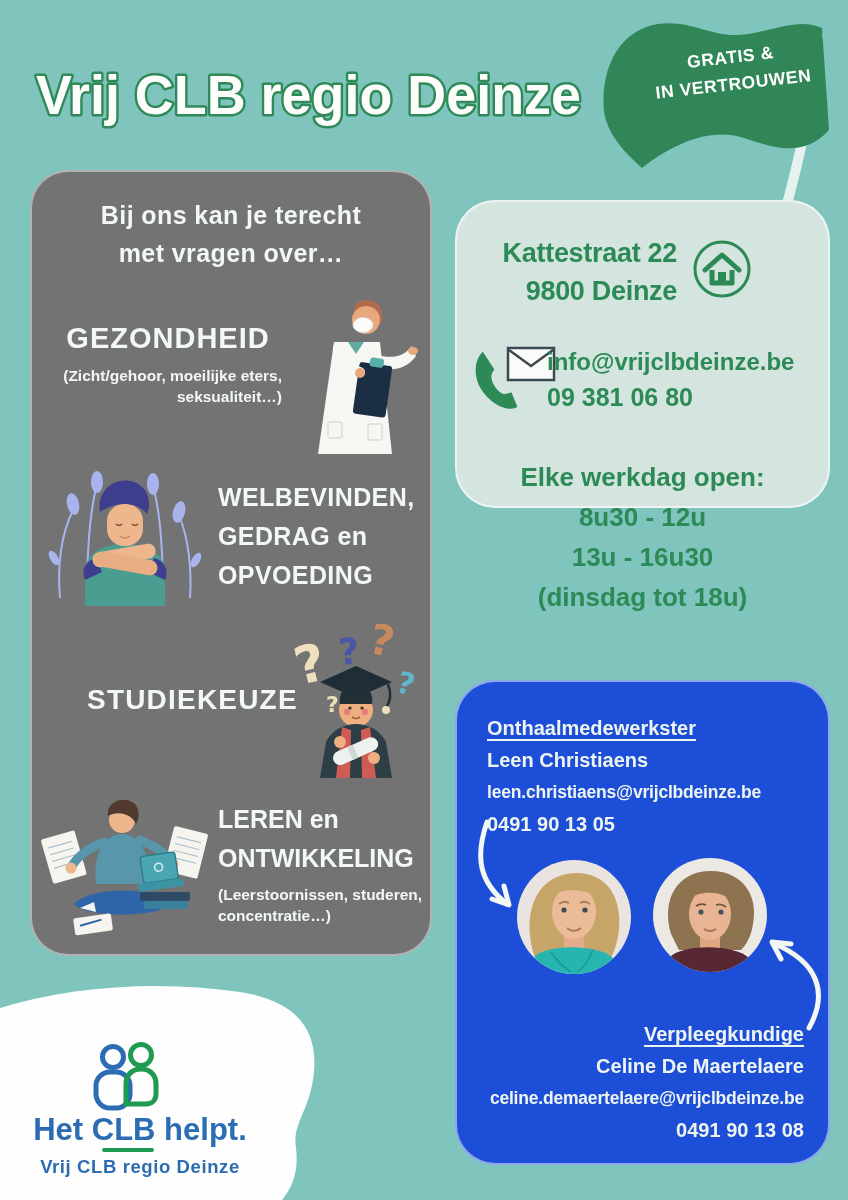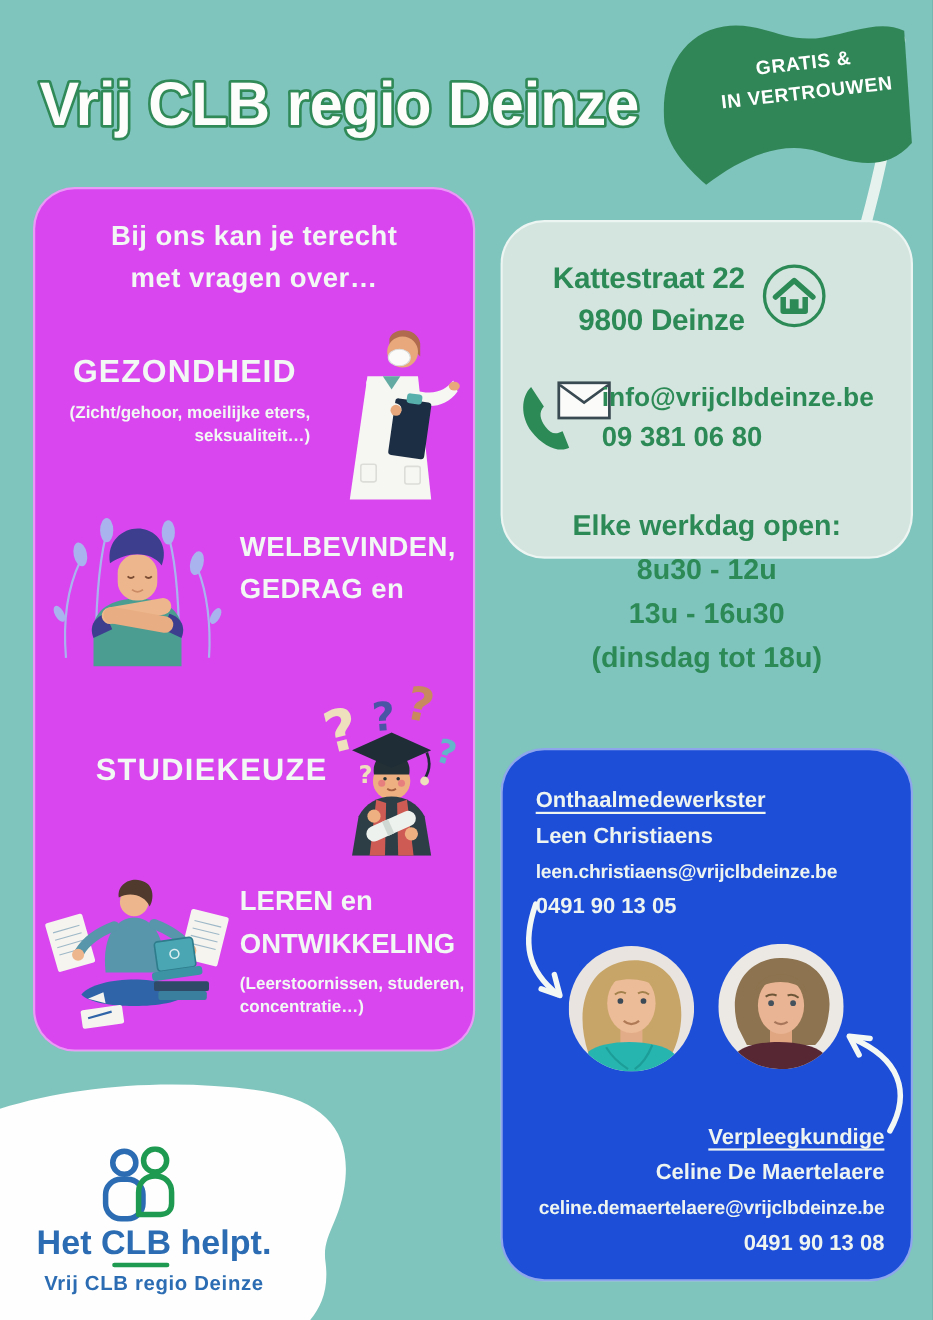--- a/index.html
+++ b/index.html
@@ -14,21 +14,21 @@
   
   #flag-svg{left:598px;top:12px;}
   .flag-text{
     left:634px;top:44px;width:196px;transform:rotate(-6.5deg);
     text-align:center;color:#ffffff;font-weight:bold;font-size:17.5px;
     line-height:27px;letter-spacing:.6px;
   }
   
   .topics-panel{
     left:30px;top:170px;width:402px;height:786px;border-radius:38px;
-    background:#d946ef;border:2px solid rgba(255,255,255,.45);box-sizing:border-box;
+    background:#737373;border:2px solid rgba(255,255,255,.45);box-sizing:border-box;
   }
   .panel-heading{
     left:0;top:24px;width:100%;text-align:center;color:#f2f8f4;
     font-weight:bold;font-size:25px;line-height:38px;letter-spacing:.4px;
   }
   .topic-title{color:#f2f8f4;font-weight:bold;}
   .gez-block{left:12px;top:150px;width:248px;text-align:center;}
   .gez-title{font-size:29px;letter-spacing:1px;}
   .gez-sub{margin-top:10px;text-align:right;padding-right:10px;color:#f2f8f4;
     font-weight:bold;font-size:15.5px;line-height:21px;}
@@ -150,20 +150,21 @@
       <path d="M60 44 C56 20 78 8 94 14 C108 19 112 34 107 46 C98 34 78 32 60 44 Z" fill="#3d3f8e"></path>
       <path d="M76 56 q3 3 6 0" stroke="#7a4c33" stroke-width="1.6" fill="none"></path>
       <path d="M92 56 q3 3 6 0" stroke="#7a4c33" stroke-width="1.6" fill="none"></path>
       <path d="M80 68 q5 4 10 0" stroke="#c98a64" stroke-width="1.6" fill="none"></path>
       <rect x="52" y="80" width="64" height="15" rx="7.5" fill="#edb68c" transform="rotate(-10 84 87)"></rect>
       <rect x="54" y="88" width="64" height="15" rx="7.5" fill="#e8ad82" transform="rotate(10 86 95)"></rect>
     </svg>
     <div class="abs topic-title wel-text">
       <div>WELBEVINDEN,</div>
       <div>GEDRAG en</div>
+      <div>OPVOEDING</div>
     </div>
 
     <div class="abs topic-title stu-title">STUDIEKEUZE</div>
     <svg id="graduate-svg" class="abs" width="132" height="158" viewBox="0 0 132 158">
       <g font-family="DejaVu Sans, sans-serif" font-weight="bold">
         <text x="4" y="62" font-size="52" fill="#efe0bd" transform="rotate(-14 20 40)">?</text>
         <text x="48" y="44" font-size="36" fill="#4a55a5" transform="rotate(-4 60 28)">?</text>
         <text x="80" y="36" font-size="42" fill="#c9895f" transform="rotate(12 96 20)">?</text>
         <text x="108" y="74" font-size="30" fill="#63b5c9" transform="rotate(16 116 60)">?</text>
         <text x="36" y="92" font-size="22" fill="#efe0bd">?</text>

